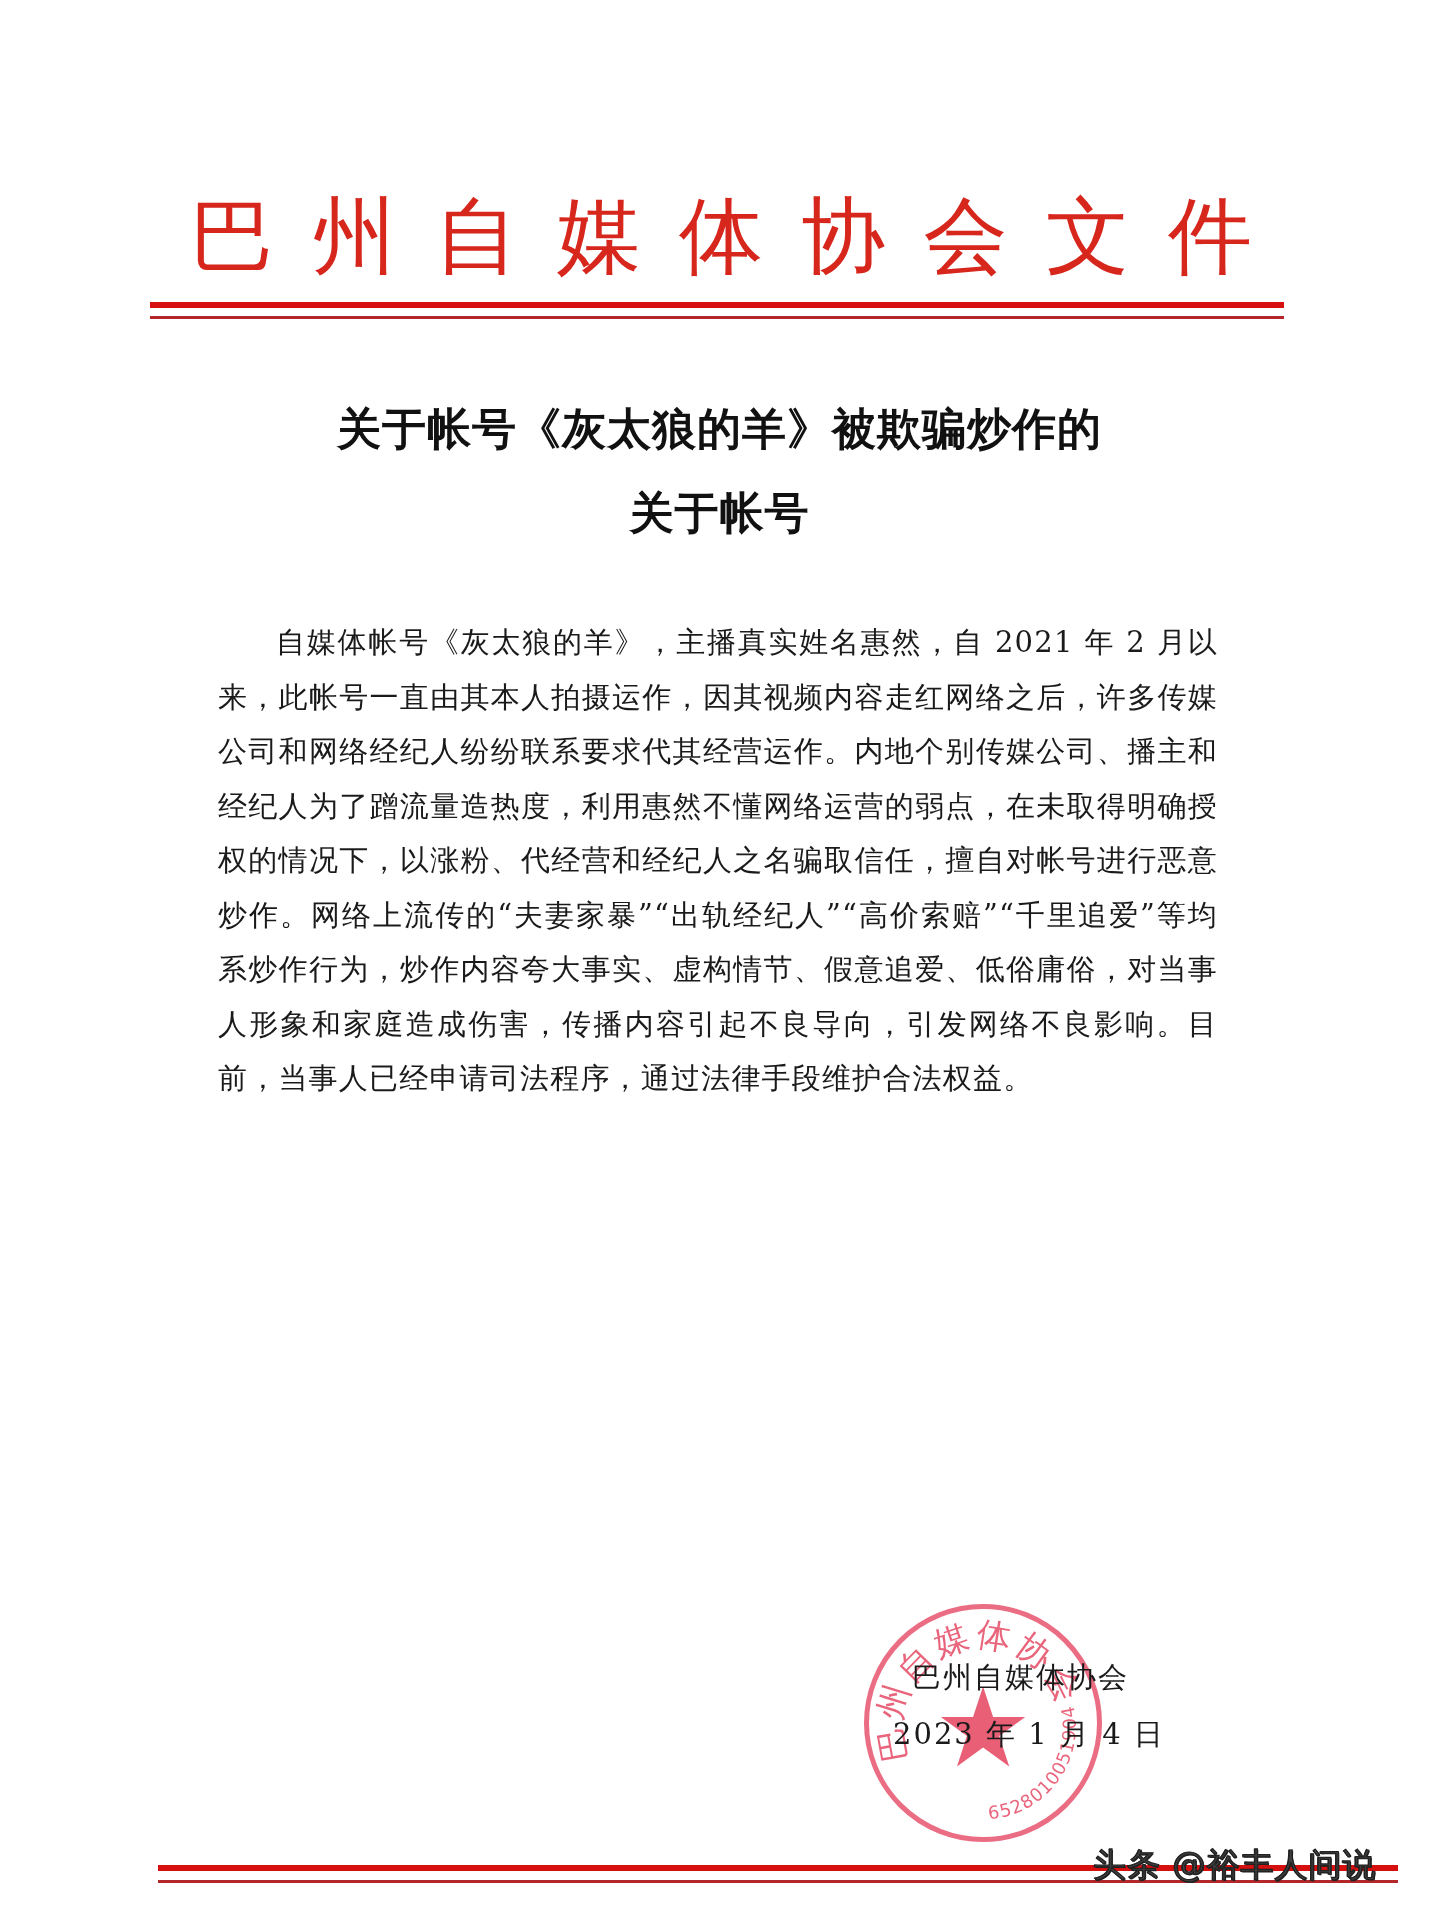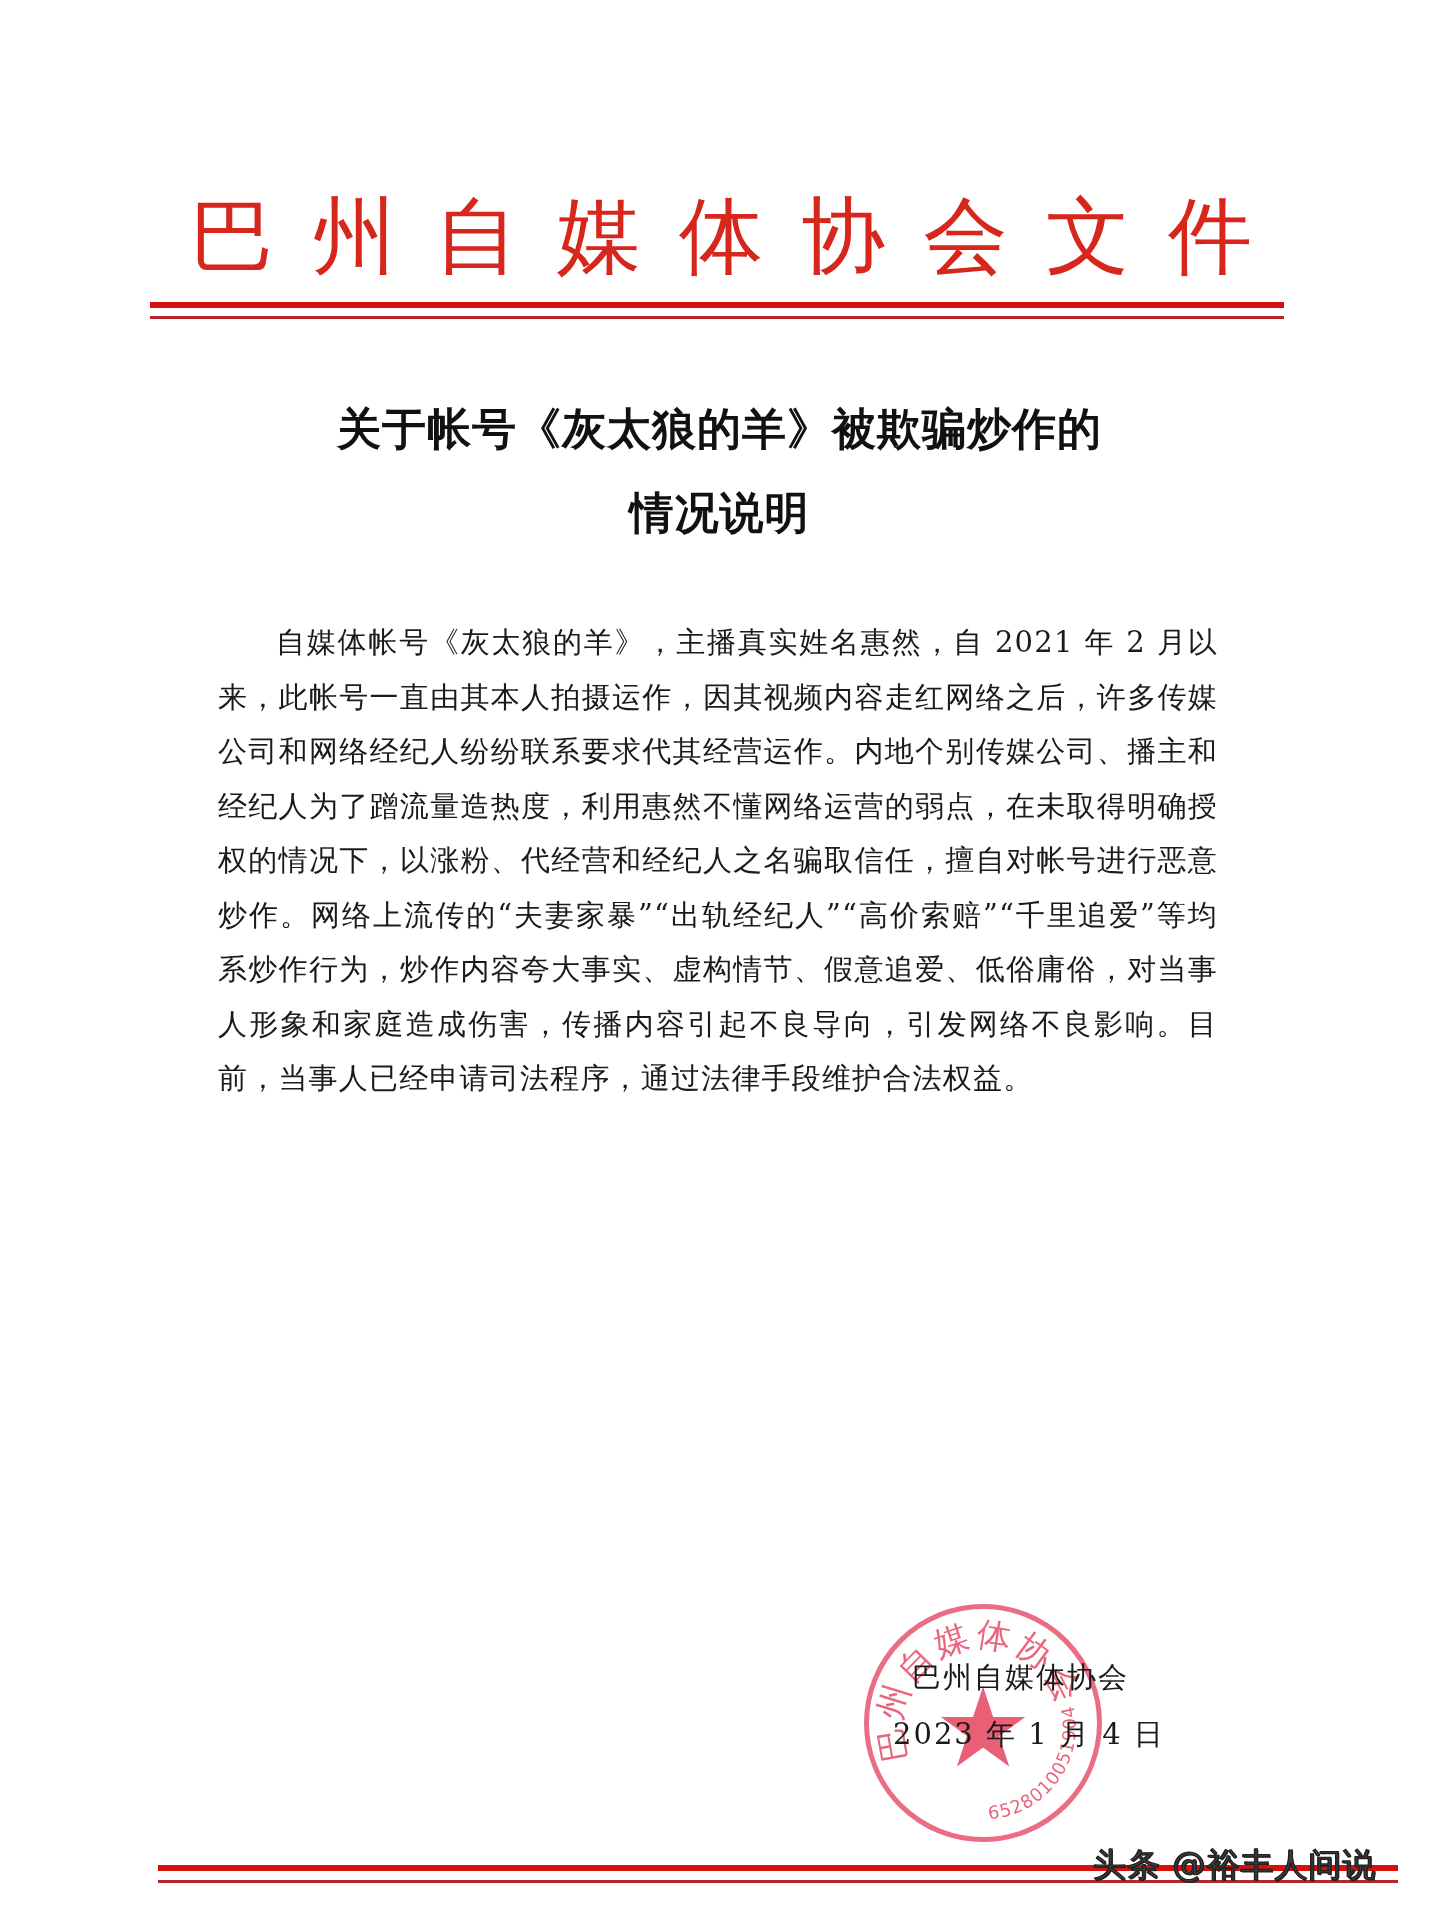--- a/index.html
+++ b/index.html
@@ -30,21 +30,21 @@
   <span>协</span>
   <span>会</span>
   <span>文</span>
   <span>件</span>
 </div>
 
 <div class="rule-thick" style="left:150px; top:302px; width:1134px;"></div>
 <div class="rule-thin" style="left:150px; top:316px; width:1134px;"></div>
 
 <div class="title" style="top:400px;">关于帐号《灰太狼的羊》被欺骗炒作的</div>
-<div class="title" style="top:484px;">情况说明</div>
+<div class="title" style="top:484px;">关于帐号</div>
 
 <div class="body-text" style="top:615px;">
   <p>自媒体帐号《灰太狼的羊》，主播真实姓名惠然，自 2021 年 2 月以来，此帐号一直由其本人拍摄运作，因其视频内容走红网络之后，许多传媒公司和网络经纪人纷纷联系要求代其经营运作。内地个别传媒公司、播主和经纪人为了蹭流量造热度，利用惠然不懂网络运营的弱点，在未取得明确授权的情况下，以涨粉、代经营和经纪人之名骗取信任，擅自对帐号进行恶意炒作。网络上流传的“夫妻家暴”“出轨经纪人”“高价索赔”“千里追爱”等均系炒作行为，炒作内容夸大事实、虚构情节、假意追爱、低俗庸俗，对当事人形象和家庭造成伤害，传播内容引起不良导向，引发网络不良影响。目前，当事人已经申请司法程序，通过法律手段维护合法权益。</p>
 </div>
 
 <div class="seal">
   <span class="seal-star">★</span>
   <svg class="seal-ring-text" viewBox="0 0 228 228">
     <defs>
       <path id="sealArc" d="M 40 150 A 80 80 0 1 1 190 140"></path>

